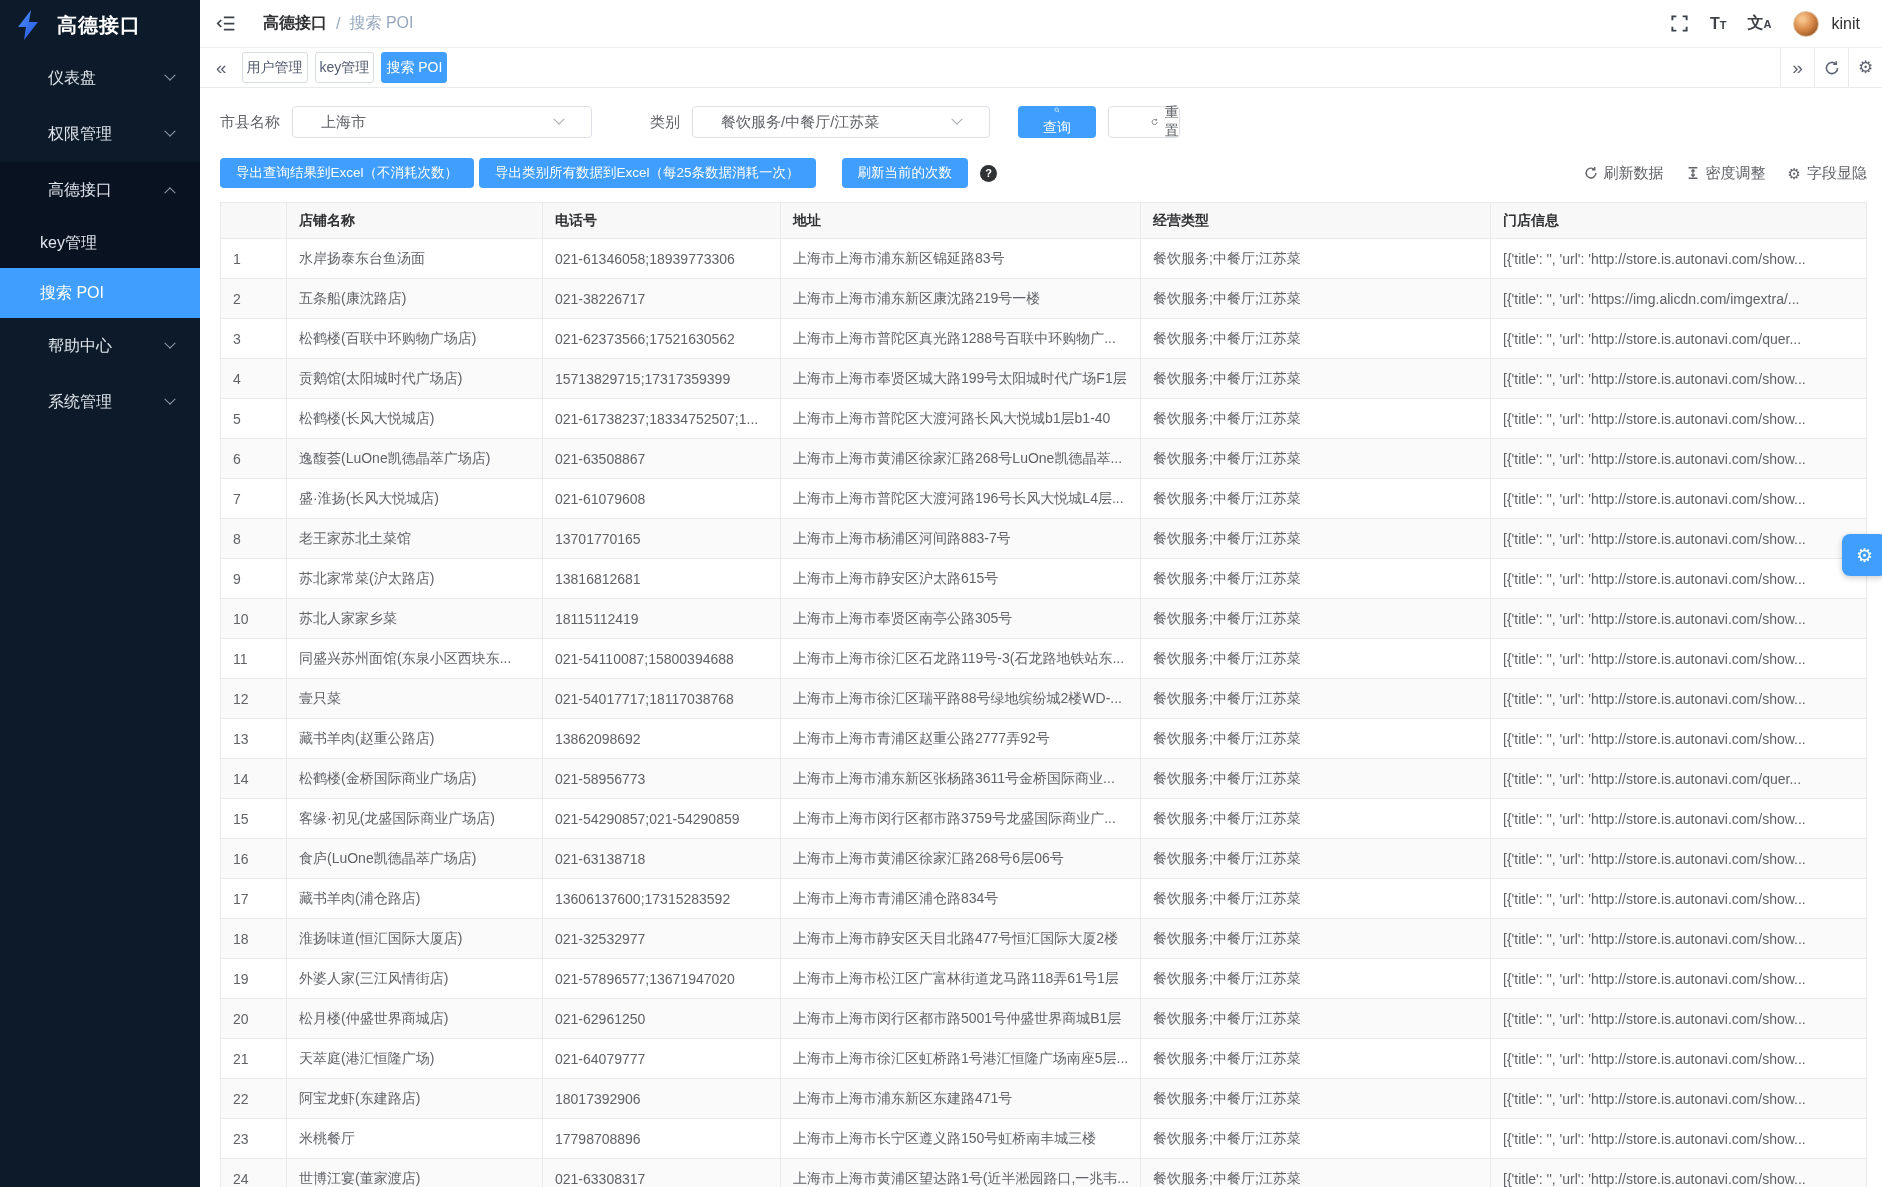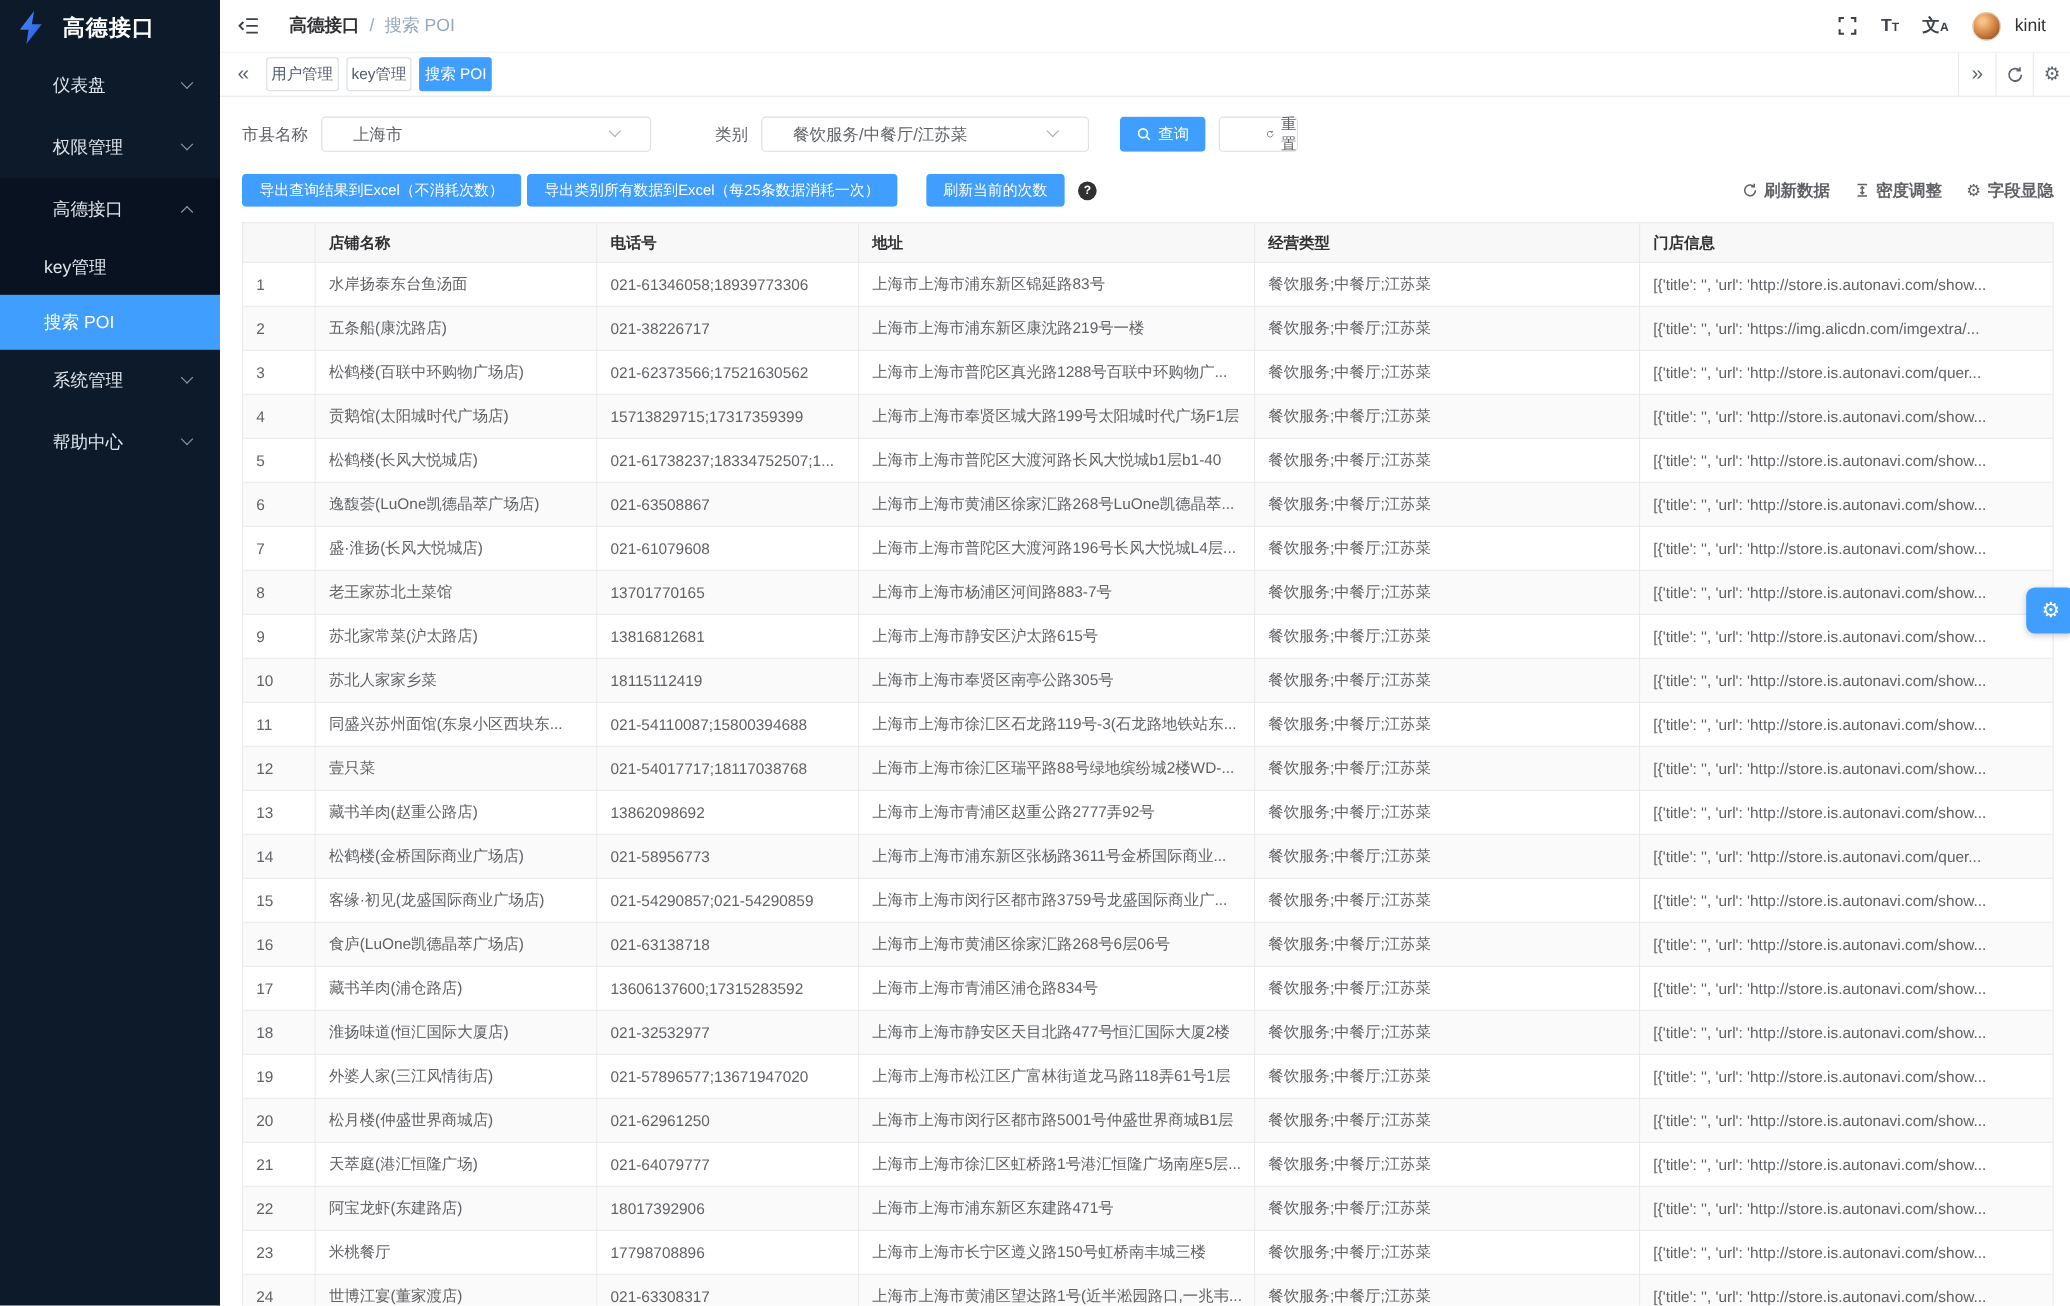--- a/index.html
+++ b/index.html
@@ -47,26 +47,26 @@
   .f-label { font-size:15px; color:#606266; margin-right:12px; }
   .select { height:32px; border:1px solid #dcdfe6; border-radius:4px; background:#fff; display:flex; align-items:center; padding:0 28px; color:#606266; font-size:15px; cursor:pointer; }
   .select .sel-val { flex:1; }
   .select .chev { border-color:#a8abb2; }
   .sel-city { width:300px; }
   .sel-cat { width:298px; }
   .ml58 { margin-left:58px; }
   .btn { height:32px; border-radius:4px; font-size:14px; display:inline-flex; align-items:center; justify-content:center; gap:6px; cursor:pointer; border:1px solid transparent; }
   .btn-primary { background:#409eff; color:#fff; }
   .btn-plain { background:#fff; color:#606266; border-color:#dcdfe6; }
-  .btn-query { width:78px; margin-left:28px; }
+  .btn-query { width:78px; margin-left:28px;flex-direction:column; }
   .btn-reset { width:72px; margin-left:12px;padding-left:42px; }
   .action-row { display:flex; align-items:center; margin-bottom:14px; }
   .btn-action { height:30px; padding:0 15px; font-size:13.5px; }
   .help-dot { width:17px; height:17px; border-radius:50%; background:#303133; color:#fff; font-size:11px; font-weight:bold; display:flex; align-items:center; justify-content:center; margin-left:12px; cursor:pointer; }
-  .tbl-toolbar { margin-left:auto; display:flex; align-items:center; gap:22px;font-weight:bold; }
+  .tbl-toolbar { margin-left:auto; display:flex; align-items:center; gap:22px; }
   .tool-item { display:flex; align-items:center; gap:6px; color:#606266; font-size:15px; cursor:pointer; }
   
   .table-wrap { width:100%; }
   table { width:100%; border-collapse:collapse; table-layout:fixed; border-top:1px solid #e8eaec; border-left:1px solid #e8eaec; }
   th, td { border-right:1px solid #e8eaec; border-bottom:1px solid #e8eaec; text-align:left; padding:0 2px 0 12px; white-space:nowrap; overflow:hidden; text-overflow:ellipsis; font-size:14px; }
   th { height:36px; background:#f8f8f9; color:#303133; font-weight:bold; }
   td { height:40px; color:#606266; }
   tbody tr:nth-child(even) td { background:#fafafa; }
   
   .float-gear { position:fixed; right:-5px; top:534px; width:45px; height:42px; border-radius:8px; background:#409eff; color:#fff; display:flex; align-items:center; justify-content:center; font-size:19px; cursor:pointer; box-shadow:0 2px 6px rgba(0,0,0,.2); }
@@ -103,25 +103,25 @@
         <i class="chev up"></i>
       </div>
       <div class="submenu-item">
         <span>key管理</span>
       </div>
       <div class="submenu-item active">
         <span>搜索 POI</span>
       </div>
     </div>
     <div class="menu-item">
+      <span class="mi-label">帮助中心</span>
+      <i class="chev down"></i>
+    </div>
+    <div class="menu-item">
       <span class="mi-label">系统管理</span>
-      <i class="chev down"></i>
-    </div>
-    <div class="menu-item">
-      <span class="mi-label">帮助中心</span>
       <i class="chev down"></i>
     </div>
   </nav>
 </aside>
 
 <div class="main">
 
   <header class="navbar">
     <span class="icon-btn">
       <svg width="21" height="21" viewBox="0 0 24 24" fill="none" stroke="#3d4248" stroke-width="2">

